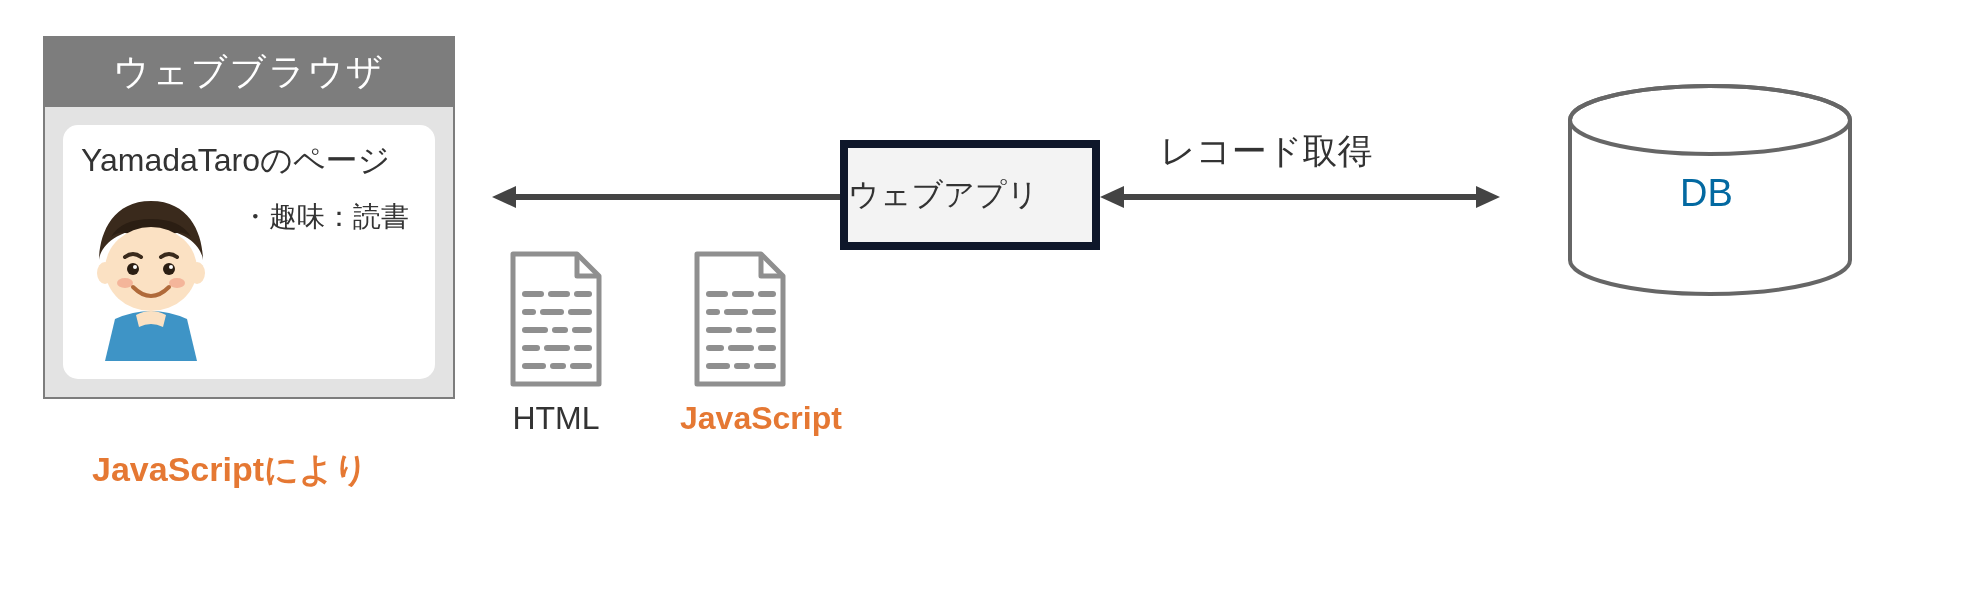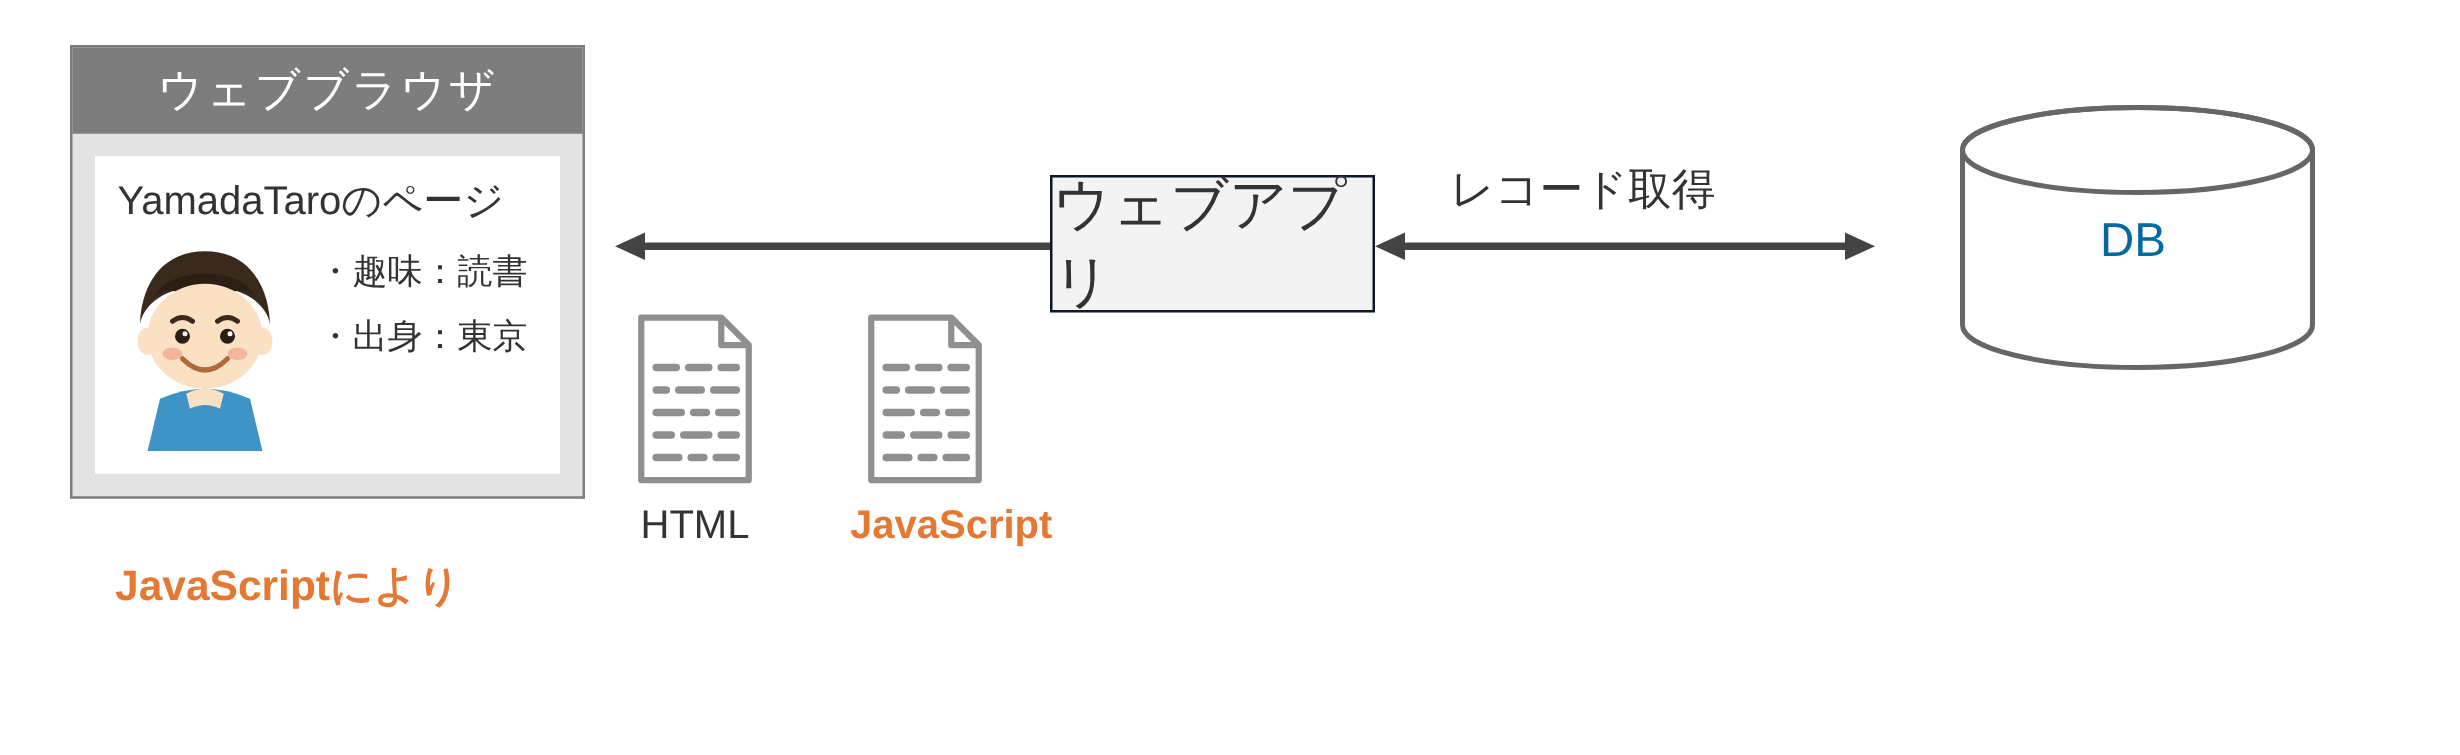--- a/index.html
+++ b/index.html
@@ -12,38 +12,39 @@
     background: #fff;
     position: relative;
   }
   .stage {
     position: relative;
     width: 1968px;
     height: 604px;
   }
   .browser {
     position: absolute;
-    left: 56px;
+    left: 43px;
     top: 36px;
     width: 412px;
     background: #e3e3e3;
     border: 2px solid #7d7d7d;
   }
   .browser-title {
     background: #7d7d7d;
     color: #fff;
     font-size: 36px;
     text-align: center;
     padding: 10px 0;
     letter-spacing: 2px;
   }
   .browser-content {
     margin: 18px;
     background: #fff;
     padding: 14px 18px 18px 18px;
+    border-radius: 15px;
   }
   .page-title {
     font-size: 32px;
     color: #333;
     margin-bottom: 8px;
   }
   .profile-row {
     display: flex;
     align-items: flex-start;
     gap: 20px;
@@ -83,26 +84,26 @@
     top: 182px;
     width: 400px;
     height: 30px;
   }
   .webapp {
     position: absolute;
     left: 840px;
     top: 140px;
     width: 260px;
     height: 110px;
-    border: 2px solid #0f172a;
+    border: 8px solid #0f172a;
     background: #f3f3f3;
     display: flex;
     align-items: center;
-    justify-content: flex-end;
-    font-size: 46px;
+    justify-content: flex-start;
+    font-size: 31px;
     color: #333;
   }
   .record-label {
     position: absolute;
     left: 1160px;
     top: 128px;
     font-size: 35px;
     color: #333;
   }
   .db {
@@ -173,23 +174,20 @@
 
             <path d="M52 96 Q70 114 88 96" stroke="#b06a3a" stroke-width="4" fill="none" stroke-linecap="round"></path>
 
             <path d="M34 128 Q70 112 106 128 L116 170 L24 170 Z" fill="#3e94c6"></path>
             <path d="M55 124 Q70 116 85 124 L82 136 Q70 130 58 136 Z" fill="#fbe1c3"></path>
           </svg>
         </div>
         <div class="profile-list">
           <div>
             <span>・趣味：</span><span>読書</span>
-          </div>
-          <div>
-            <span>・出身：</span><span>東京</span>
           </div>
         </div>
       </div>
     </div>
   </div>
 
   <div class="caption">
     <div>JavaScriptにより</div>
   </div>
 

